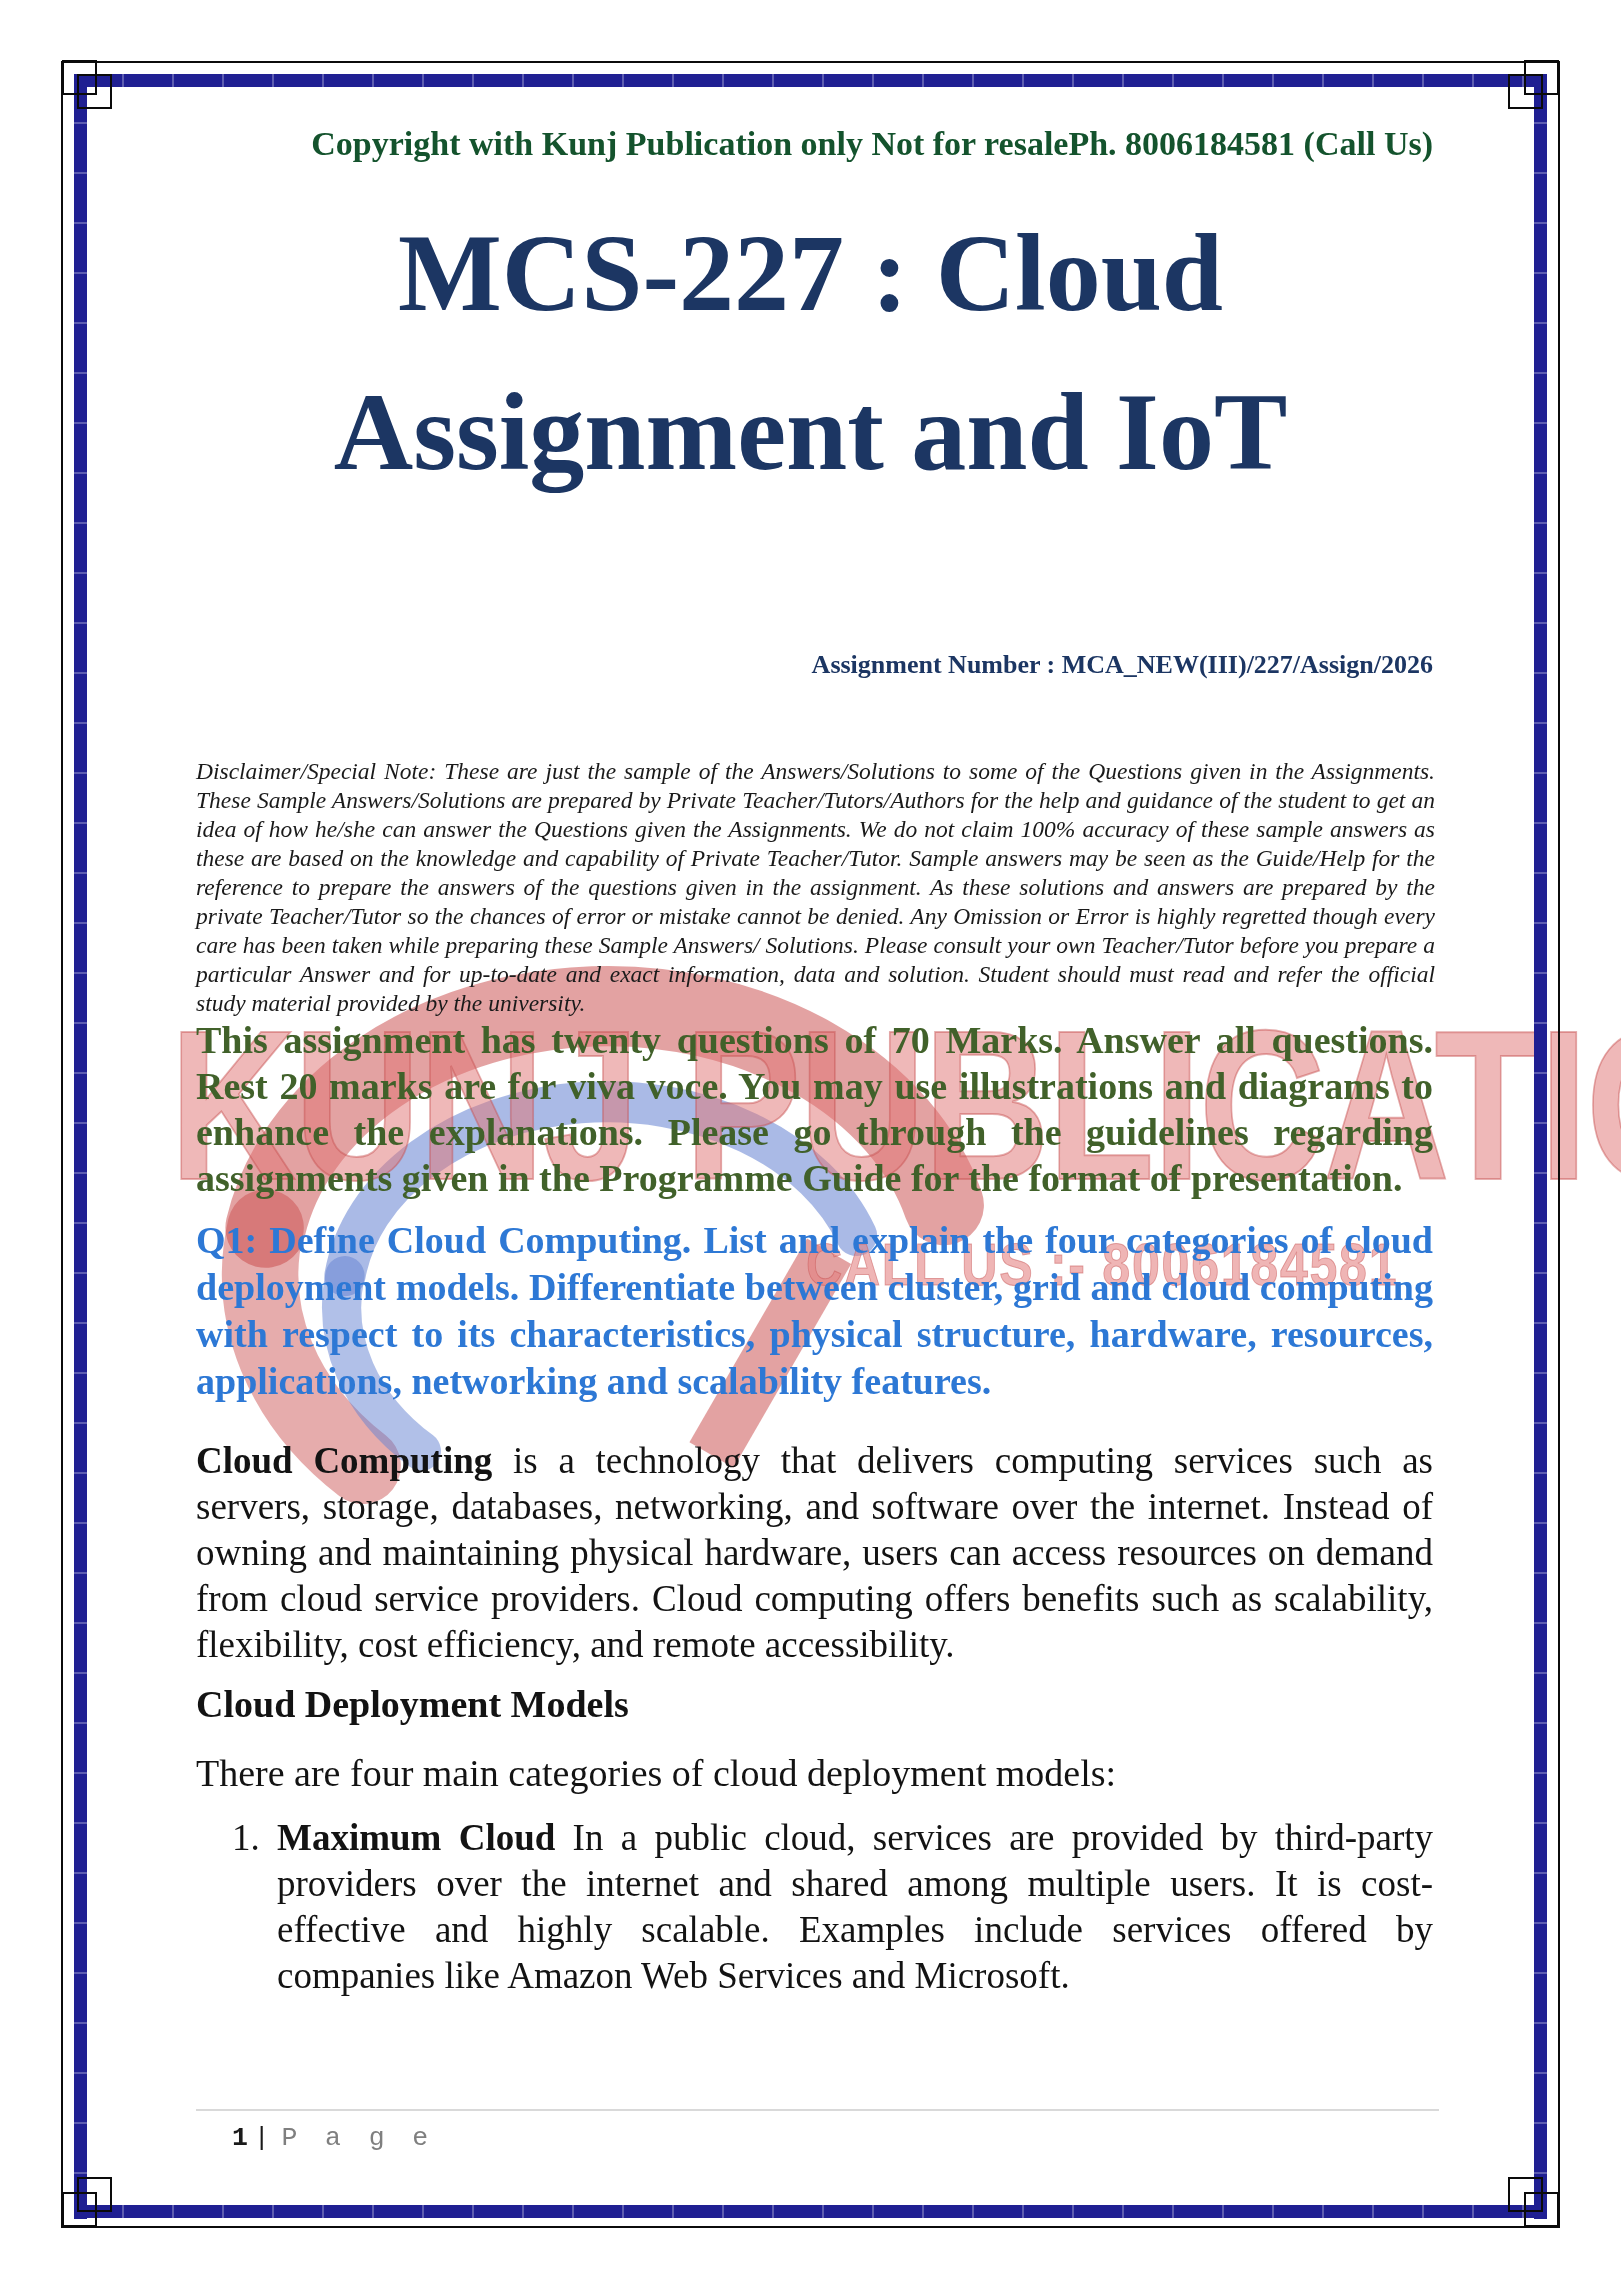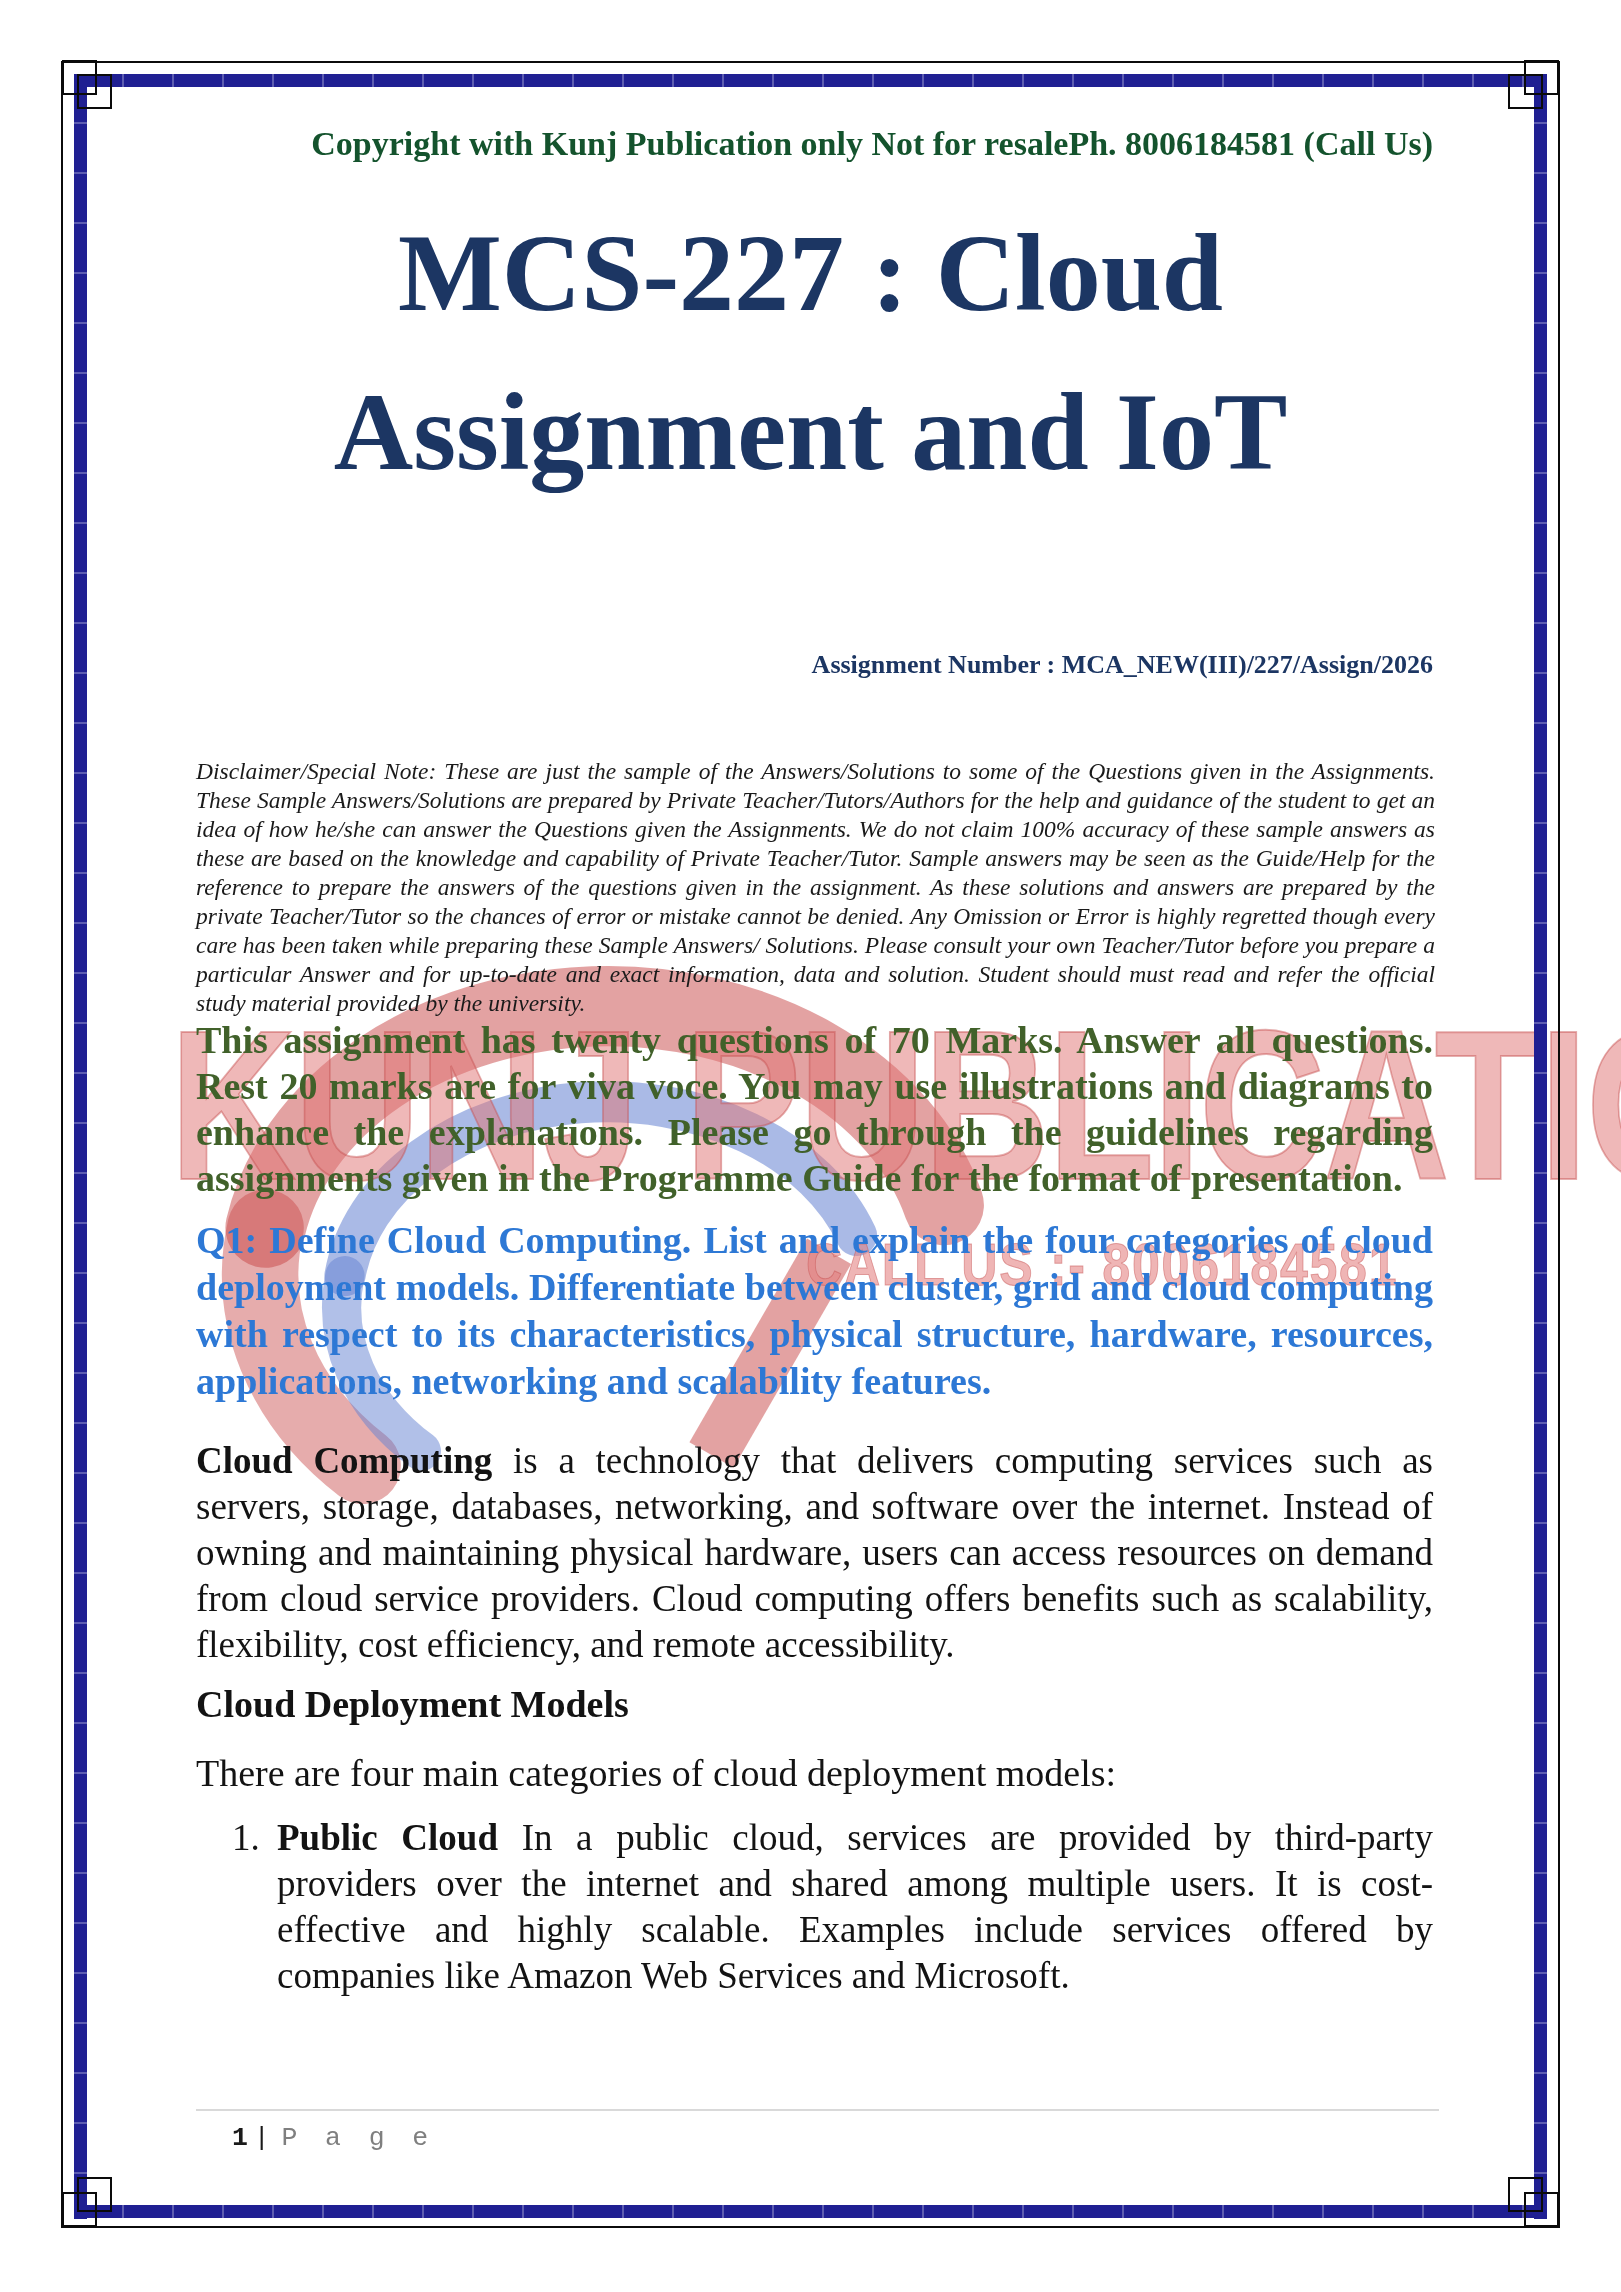--- a/index.html
+++ b/index.html
@@ -144,21 +144,21 @@
 
   <div class="question">Q1: Define Cloud Computing. List and explain the four categories of cloud deployment models. Differentiate between cluster, grid and cloud computing with respect to its characteristics, physical structure, hardware, resources, applications, networking and scalability features.</div>
 
   <div class="answer-p"><b>Cloud Computing</b><span> is a technology that delivers computing services such as servers, storage, databases, networking, and software over the internet. Instead of owning and maintaining physical hardware, users can access resources on demand from cloud service providers. Cloud computing offers benefits such as scalability, flexibility, cost efficiency, and remote accessibility.</span></div>
 
   <div class="deploy-heading">Cloud Deployment Models</div>
   <div class="deploy-intro">There are four main categories of cloud deployment models:</div>
 
   <div class="model-item">
     <div class="model-number">1.</div>
-    <div class="model-text"><b>Public Cloud</b><span> In a public cloud, services are provided by third-party providers over the internet and shared among multiple users. It is cost-effective and highly scalable. Examples include services offered by companies like Amazon Web Services and Microsoft.</span></div>
+    <div class="model-text"><b>Maximum Cloud</b><span> In a public cloud, services are provided by third-party providers over the internet and shared among multiple users. It is cost-effective and highly scalable. Examples include services offered by companies like Amazon Web Services and Microsoft.</span></div>
   </div>
 
   <div class="footer-rule"></div>
   <div class="footer">
     <span class="num">1</span><span class="sep">|</span><span class="lbl">P a g e</span>
   </div>
 
 </div>
 
 

